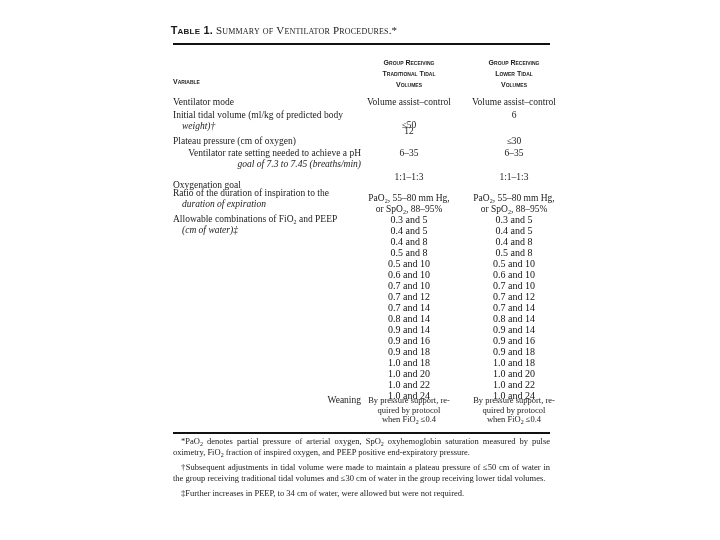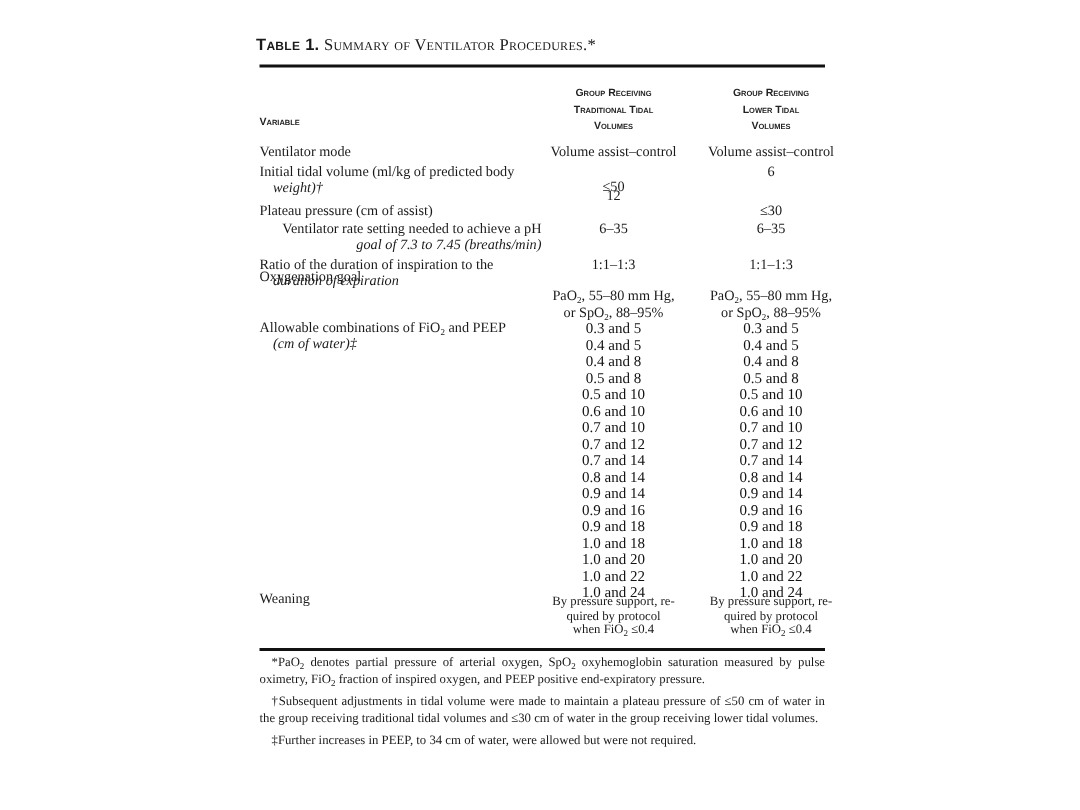--- a/index.html
+++ b/index.html
@@ -45,29 +45,29 @@
 </div>
 
 <div class="abs lbl-cell" style="top:97px;"><span>Ventilator mode</span></div>
 <div class="abs c1" style="top:97px;">Volume assist–control</div>
 <div class="abs c2" style="top:97px;">Volume assist–control</div>
 
 <div class="abs lbl-cell" style="top:110px;"><span>Initial tidal volume (ml/kg of predicted body</span><span class="cont">weight)†</span></div>
 <div class="abs c1" style="top:110px;margin-top:16px;">12</div>
 <div class="abs c2" style="top:110px;">6</div>
 
-<div class="abs lbl-cell" style="top:136px;"><span>Plateau pressure (cm of assist)</span></div>
+<div class="abs lbl-cell" style="top:136px;"><span>Plateau pressure (cm of oxygen)</span></div>
 <div class="abs c1" style="top:120px;">≤50</div>
 <div class="abs c2" style="top:136px;">≤30</div>
 
 <div class="abs lbl-cell" style="top:148px;text-align:right;"><span>Ventilator rate setting needed to achieve a pH</span><span class="cont">goal of 7.3 to 7.45 (breaths/min)</span></div>
 <div class="abs c1" style="top:148px;">6–35</div>
 <div class="abs c2" style="top:148px;">6–35</div>
 
-<div class="abs lbl-cell" style="top:172px;"><span>Ratio of the duration of inspiration to the</span><span class="cont">duration of expiration</span></div>
+<div class="abs lbl-cell" style="top:188px;"><span>Ratio of the duration of inspiration to the</span><span class="cont">duration of expiration</span></div>
 <div class="abs c1" style="top:172px;">1:1–1:3</div>
 <div class="abs c2" style="top:172px;">1:1–1:3</div>
 
 <div class="abs lbl-cell" style="top:180px;"><span>Oxygenation goal</span></div>
 <div class="abs c1" style="top:193px;">
   <div>PaO<sub>2</sub>, 55–80 mm Hg,</div>
   <div>or SpO<sub>2</sub>, 88–95%</div>
 </div>
 <div class="abs c2" style="top:193px;">
   <div>PaO<sub>2</sub>, 55–80 mm Hg,</div>
@@ -110,21 +110,21 @@
     <div>0.8 and 14</div>
     <div>0.9 and 14</div>
     <div>0.9 and 16</div>
     <div>0.9 and 18</div>
     <div>1.0 and 18</div>
     <div>1.0 and 20</div>
     <div>1.0 and 22</div>
     <div>1.0 and 24</div>
   </div>
 
-<div class="abs lbl-cell" style="top:395px;"><span>Weaning</span></div>
+<div class="abs lbl-cell" style="top:395px;text-align:right;"><span>Weaning</span></div>
 <div class="abs c1 wean" style="top:396px;">
   <div>By pressure support, re-</div>
   <div>quired by protocol</div>
   <div>when FiO<sub>2</sub> ≤0.4</div>
 </div>
 <div class="abs c2 wean" style="top:396px;">
   <div>By pressure support, re-</div>
   <div>quired by protocol</div>
   <div>when FiO<sub>2</sub> ≤0.4</div>
 </div>

